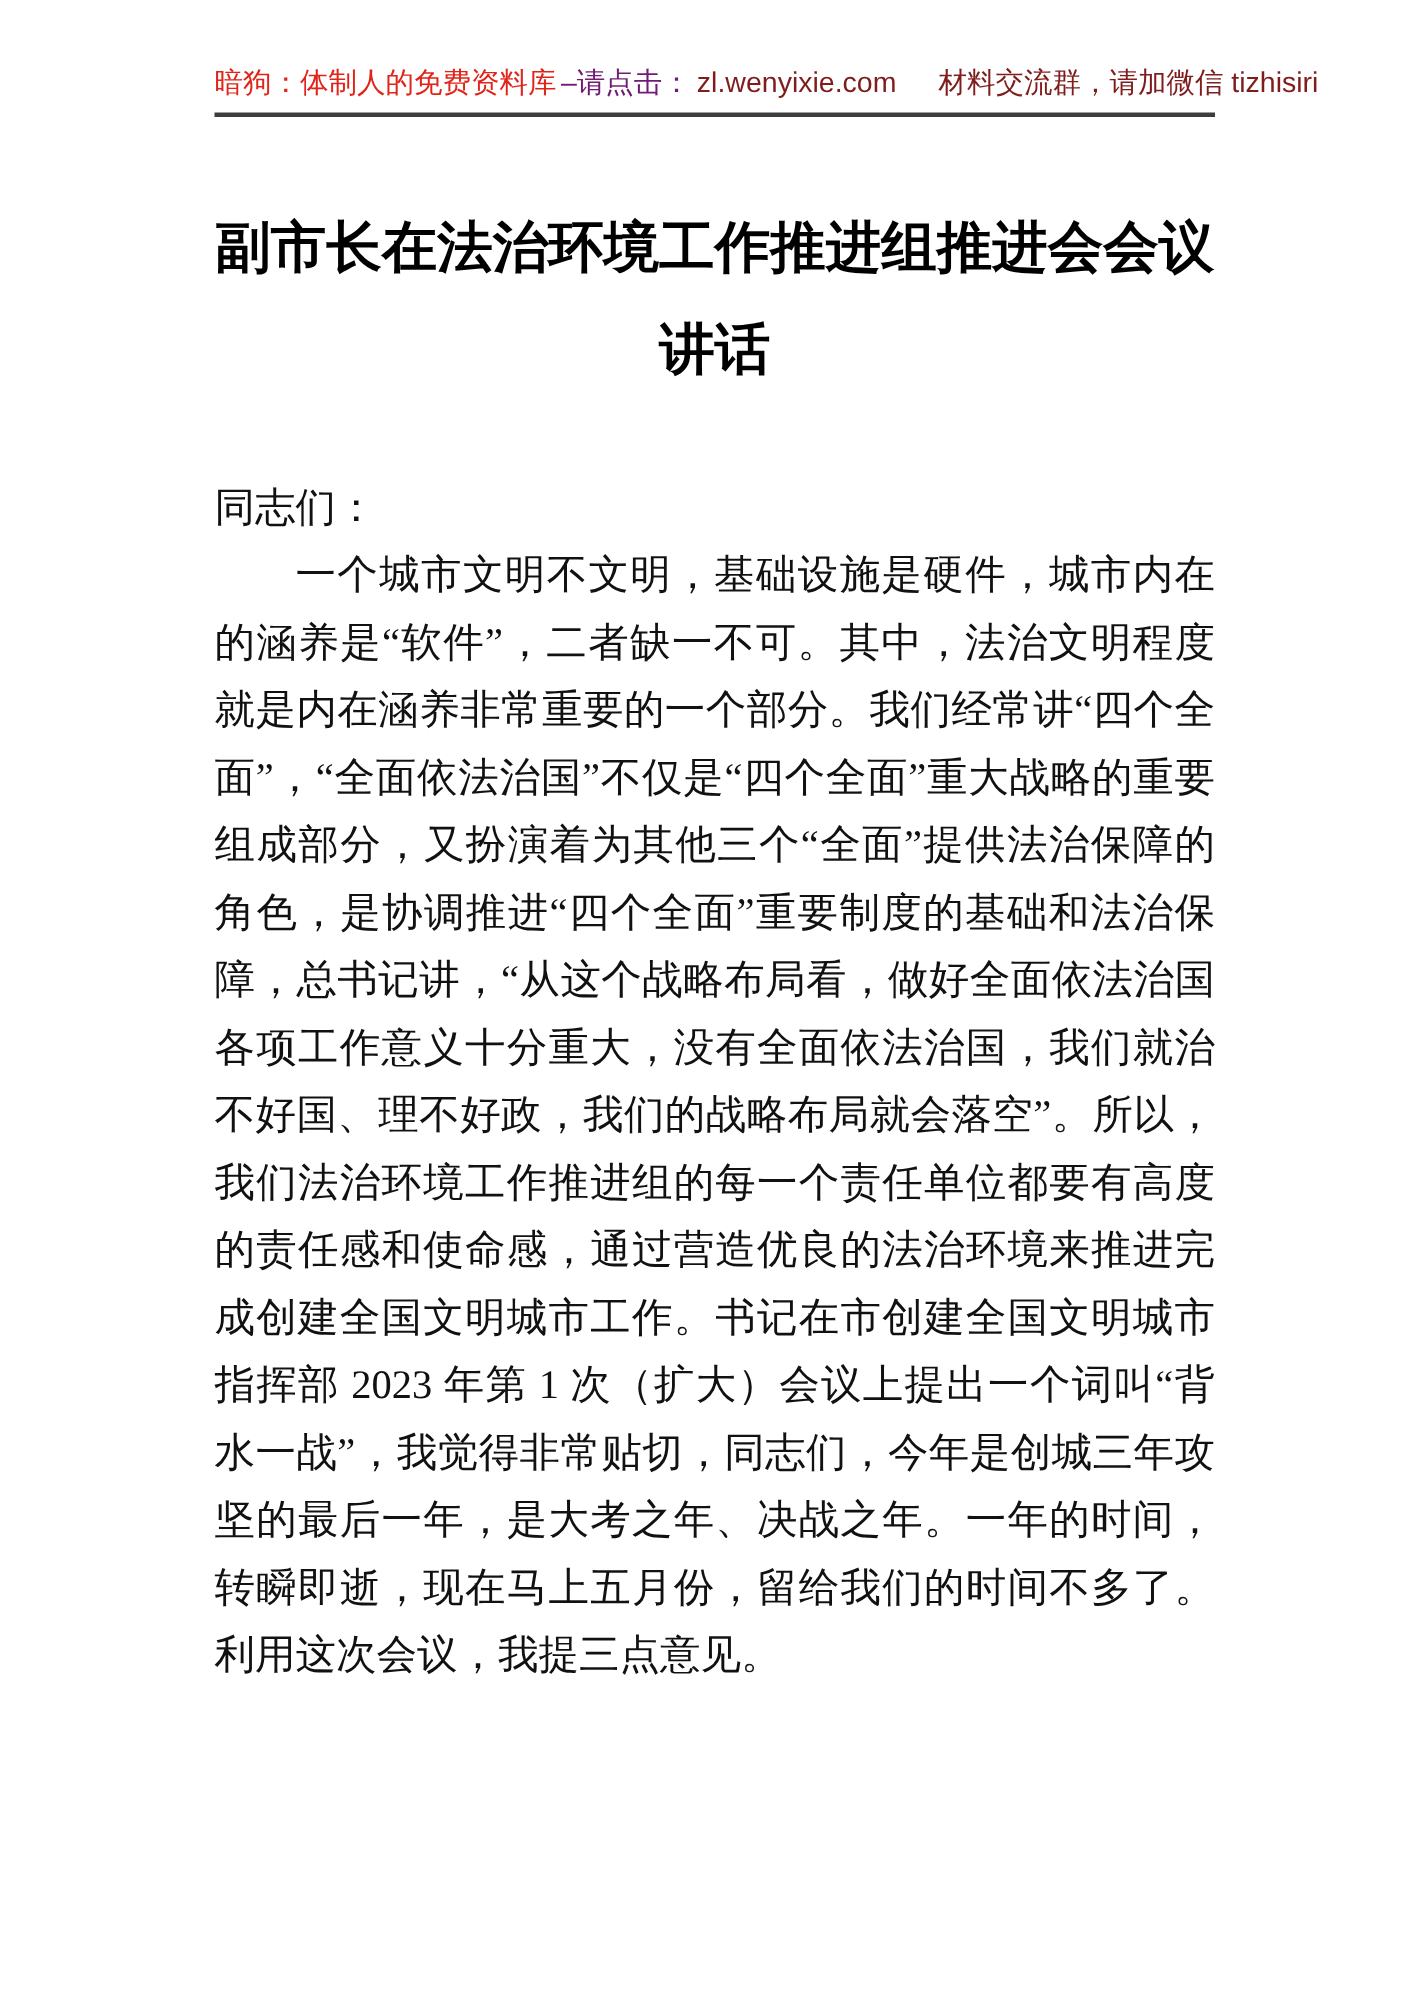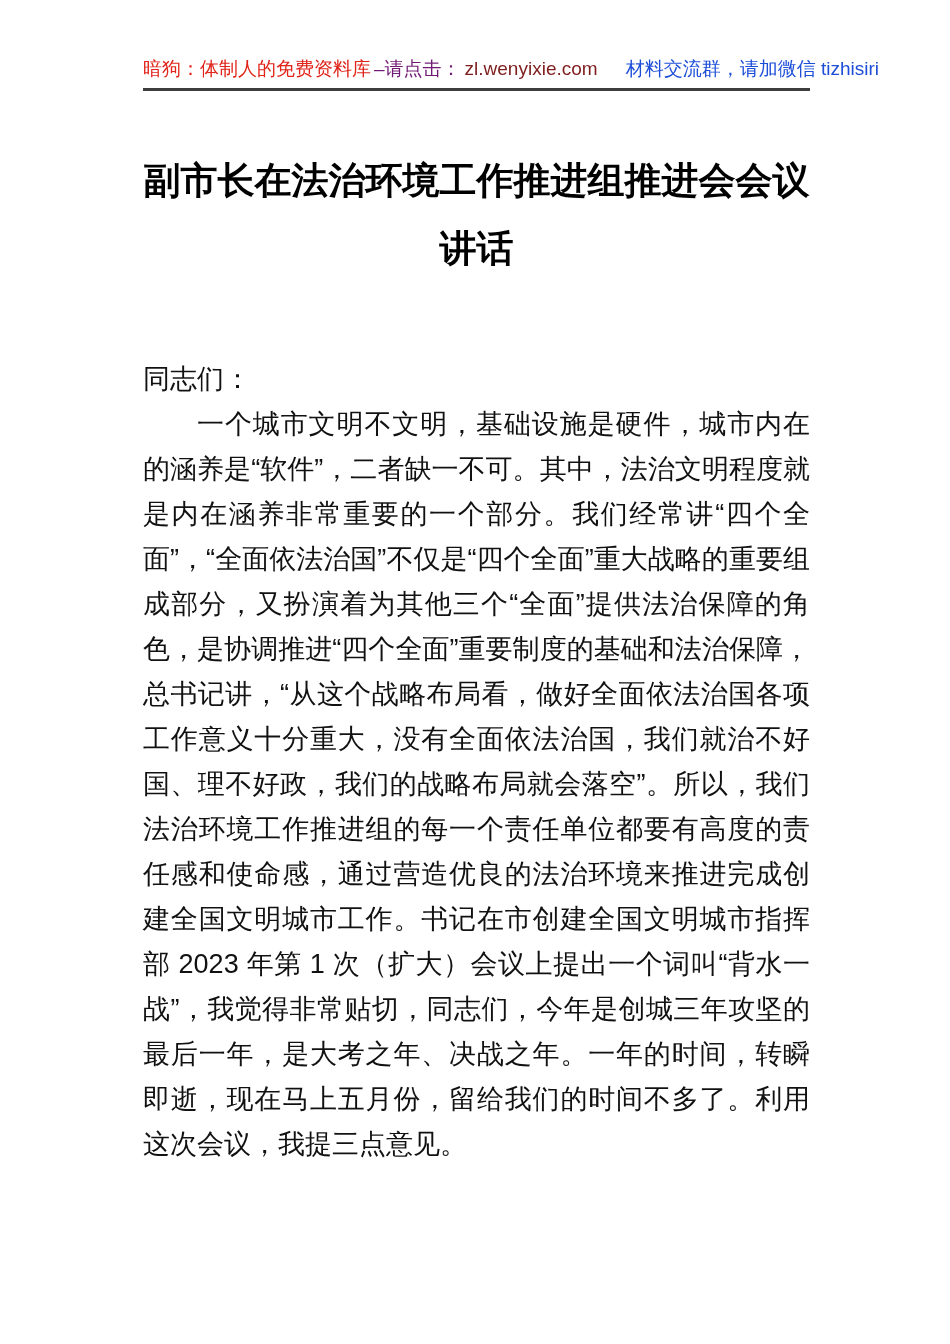--- a/index.html
+++ b/index.html
@@ -15,53 +15,53 @@
   }
   .page {
     box-sizing: border-box;
     width: 950px;
     height: 1344px;
     padding: 0 140px 0 143px;
     background: #ffffff;
   }
   
   .promo {
-    margin-top: 57px;
+    margin-top: 44px;
     padding-bottom: 8px;
     border-bottom: 3px solid #3d3d3d;
     font-family: "Liberation Sans", sans-serif;
     font-size: 19px;
     line-height: 23px;
     white-space: nowrap;
     display: flex;
     align-items: flex-end;
   }
   .promo-label { color: #e02419; }
   .promo-click { color: #701a75; margin-left: 3px; }
   .promo-link {
     color: #7f1d1d;
     text-decoration: none;
     margin-left: 4px;
     cursor: pointer;
   }
-  .promo-group { color: #1d4ed8; margin-left: 28px; }
+  .promo-group { color: #7f1d1d; margin-left: 28px; }
   
   .doc-title {
     margin-top: 56px;
-    font-family: Liberation Serif, serif;
+    font-family: Liberation Mono, monospace;
     font-weight: bold;
     font-size: 37px;
     line-height: 68px;
     color: #000000;
     text-align: center;
   }
   
   .doc-body {
-    margin-top: 74px;
-    font-family: Liberation Sans, sans-serif;
+    margin-top: 46px;
+    font-family: Liberation Serif, serif;
     font-size: 27px;
     line-height: 45px;
     color: #111111;
     text-align: justify;
     text-justify: inter-ideograph;
   }
   .doc-body p {
     margin: 0;
     text-indent: 2em;
   }

